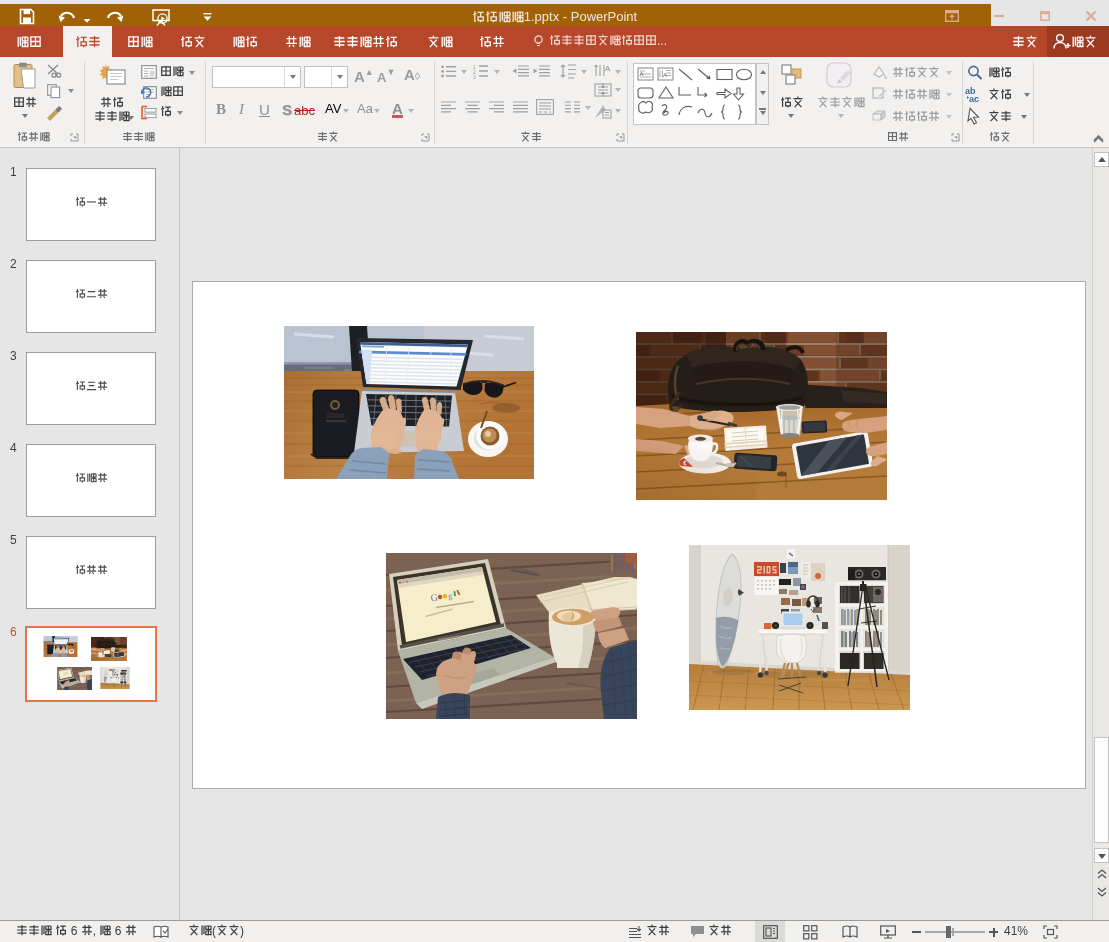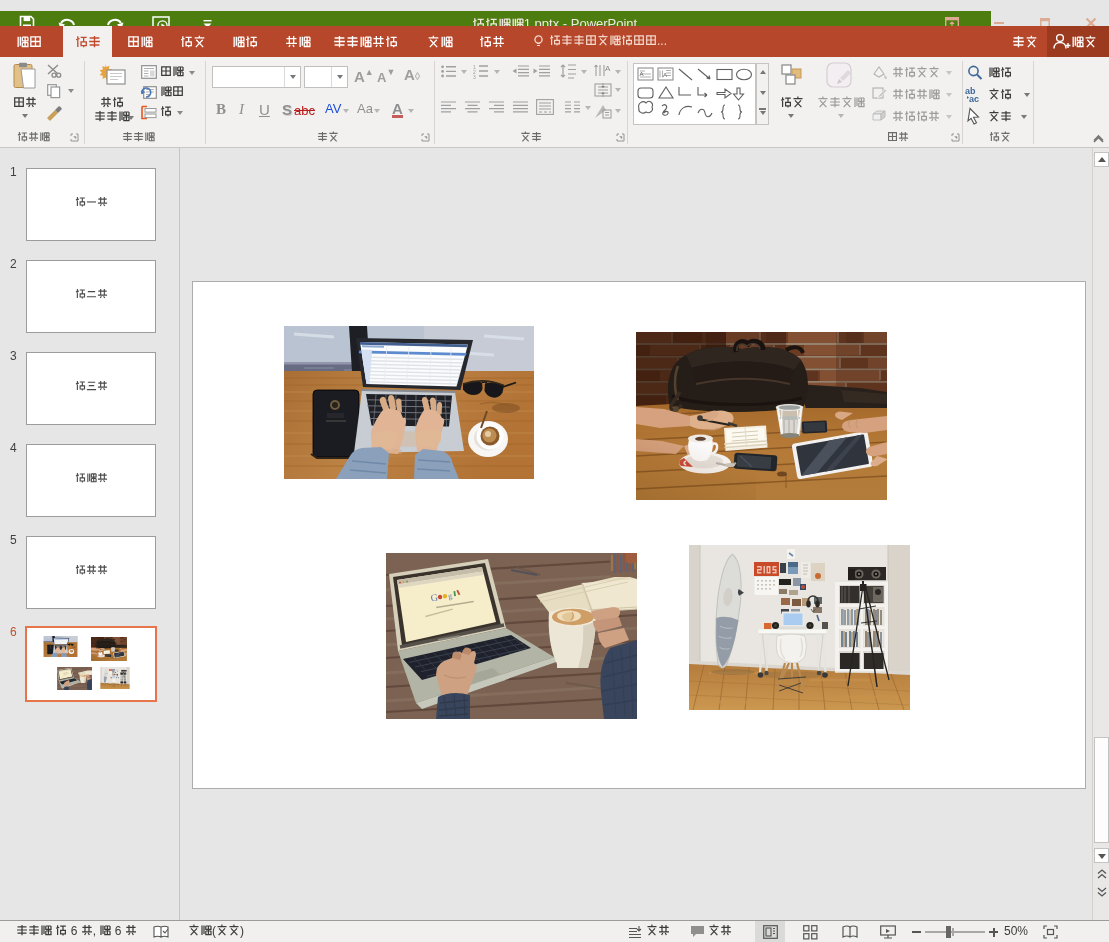--- a/index.html
+++ b/index.html
@@ -1,20 +1,20 @@
 <!DOCTYPE html>
 <html><head><meta charset="utf-8">
 <style>
 html,body{margin:0;padding:0;width:1109px;height:942px;overflow:hidden;
  font-family:"Liberation Sans",sans-serif;-webkit-font-smoothing:antialiased}
 *{box-sizing:border-box}
 .abs{position:absolute}
 #app{position:relative;width:1109px;height:942px;background:#e6e6e6}
 
-#titlebar{position:absolute;left:0;top:11px;width:991px;height:26px;background:#4d7c0f}
+#titlebar{position:absolute;left:0;top:4px;width:991px;height:26px;background:#a16207}
 #tabrow{position:absolute;left:0;top:26px;width:1109px;height:31px;background:#b7472a}
 .tab{position:absolute;top:0;height:31px;line-height:31px;color:#fff;font-size:13px;text-align:center}
 #tabsel{position:absolute;top:0;height:31px;line-height:32px;background:#f2f1f0;color:#c24a2c;font-size:13px;text-align:center}
 
 #ribbon{position:absolute;left:0;top:57px;width:1109px;height:91px;background:#f2f1f0;border-bottom:1px solid #c9c6c4}
 .gsep{position:absolute;top:4px;height:83px;width:1px;background:#d8d5d2}
 .gl2{position:absolute;font-size:11px;color:#6a6a6a;text-align:center}
 .combo{position:absolute;background:#fff;border:1px solid #c2c0be;height:22px}
 .combo .da{position:absolute;right:0;top:0;width:16px;height:20px;border-left:1px solid #dcdad8}
 .dropar{position:absolute;width:0;height:0;border-left:3px solid transparent;border-right:3px solid transparent;border-top:4px solid #777}
@@ -790,21 +790,21 @@
         </div>
       </div>
  <div class="abs" style="left:354px;top:10px;font-size:15px;color:#9d9d9d;font-weight:bold">A<span style="font-size:9px;vertical-align:7px">▲</span></div>
  <div class="abs" style="left:377px;top:10px;font-size:13px;color:#9d9d9d;font-weight:bold">A<span style="font-size:9px;vertical-align:7px">▼</span></div>
  <div class="abs" style="left:404px;top:9px;font-size:15px;color:#9d9d9d;font-weight:bold">A<span style="font-size:11px;color:#b5b5b5">◊</span></div>
  <div class="abs" style="left:216px;top:44px;font-size:15px;color:#8f8f8f;font-weight:bold;font-family:'Liberation Serif',serif">B</div>
  <div class="abs" style="left:239px;top:44px;font-size:15px;color:#8f8f8f;font-style:italic;font-family:'Liberation Serif',serif">I</div>
  <div class="abs" style="left:259px;top:44px;font-size:15px;color:#8f8f8f;text-decoration:underline">U</div>
  <div class="abs" style="left:282px;top:44px;font-size:15px;color:#8f8f8f;font-weight:bold;text-shadow:1px 1px 1px #ccc">S</div>
  <div class="abs" style="left:294px;top:46px;font-size:13px;color:#b91c1c;text-decoration:line-through">abc</div>
- <div class="abs" style="left:325px;top:44px;font-size:13px;color:#1d4ed8">AV</div>
+ <div class="abs" style="left:325px;top:44px;font-size:13px;color:#000000">AV</div>
  <div class="dropar" style="left:343px;top:52px;border-top-color:#b5b5b5"></div>
  <div class="abs" style="left:357px;top:44px;font-size:13px;color:#8f8f8f">Aa</div>
  <div class="dropar" style="left:374px;top:52px;border-top-color:#b5b5b5"></div>
  <div class="abs" style="left:392px;top:43px;font-size:15px;color:#8f8f8f;font-weight:bold">A</div>
  <div class="abs" style="left:392px;top:58px;width:11px;height:3px;background:#c45c5c"></div>
  <div class="dropar" style="left:408px;top:52px;border-top-color:#b5b5b5"></div>
  <div class="gl2 zh" style="left:305px;top:74px;width:46px"><svg class="zg">
           <use href="#gb" stroke="currentColor"></use>
         </svg><svg class="zg">
           <use href="#gd" stroke="currentColor"></use>
@@ -1210,21 +1210,21 @@
   <rect x="0.7" y="1" width="14.6" height="9" fill="none" stroke="#555" stroke-width="1.2"></rect>
   <path d="M4,13h8M8,10v3" stroke="#555" stroke-width="1.2"></path>
         <path d="M6,4l4,2l-4,2z" fill="#555"></path>
  </svg>
  <div class="abs" style="left:912px;top:10px;width:9px;height:2px;background:#555"></div>
  <div class="abs" style="left:925px;top:10px;width:60px;height:1.6px;background:#a8a8a8"></div>
  <div class="abs" style="left:952px;top:7px;width:1.6px;height:8px;background:#a8a8a8"></div>
  <div class="abs" style="left:946px;top:5px;width:5px;height:12px;background:#666"></div>
  <div class="abs" style="left:989px;top:10px;width:9px;height:2px;background:#555"></div>
  <div class="abs" style="left:989px;top:6.5px;width:2px;height:9px;background:#555;margin-left:3.5px"></div>
- <div class="abs" style="left:1004px;top:3px;width:24px;text-align:right;color:#3b3b3b">50%</div>
+ <div class="abs" style="left:1004px;top:3px;width:24px;text-align:right;color:#3b3b3b">41%</div>
  <svg class="abs" style="left:1043px;top:4px" width="15" height="14" viewBox="0 0 15 14">
   <g fill="none" stroke="#555" stroke-width="1.2">
           <path d="M1,4V1h3M11,1h3v3M14,10v3h-3M4,13H1v-3"></path>
           <rect x="4.5" y="4.5" width="6" height="5"></rect>
         </g>
  </svg>
 </div>
 </div>
 
 </body></html>

